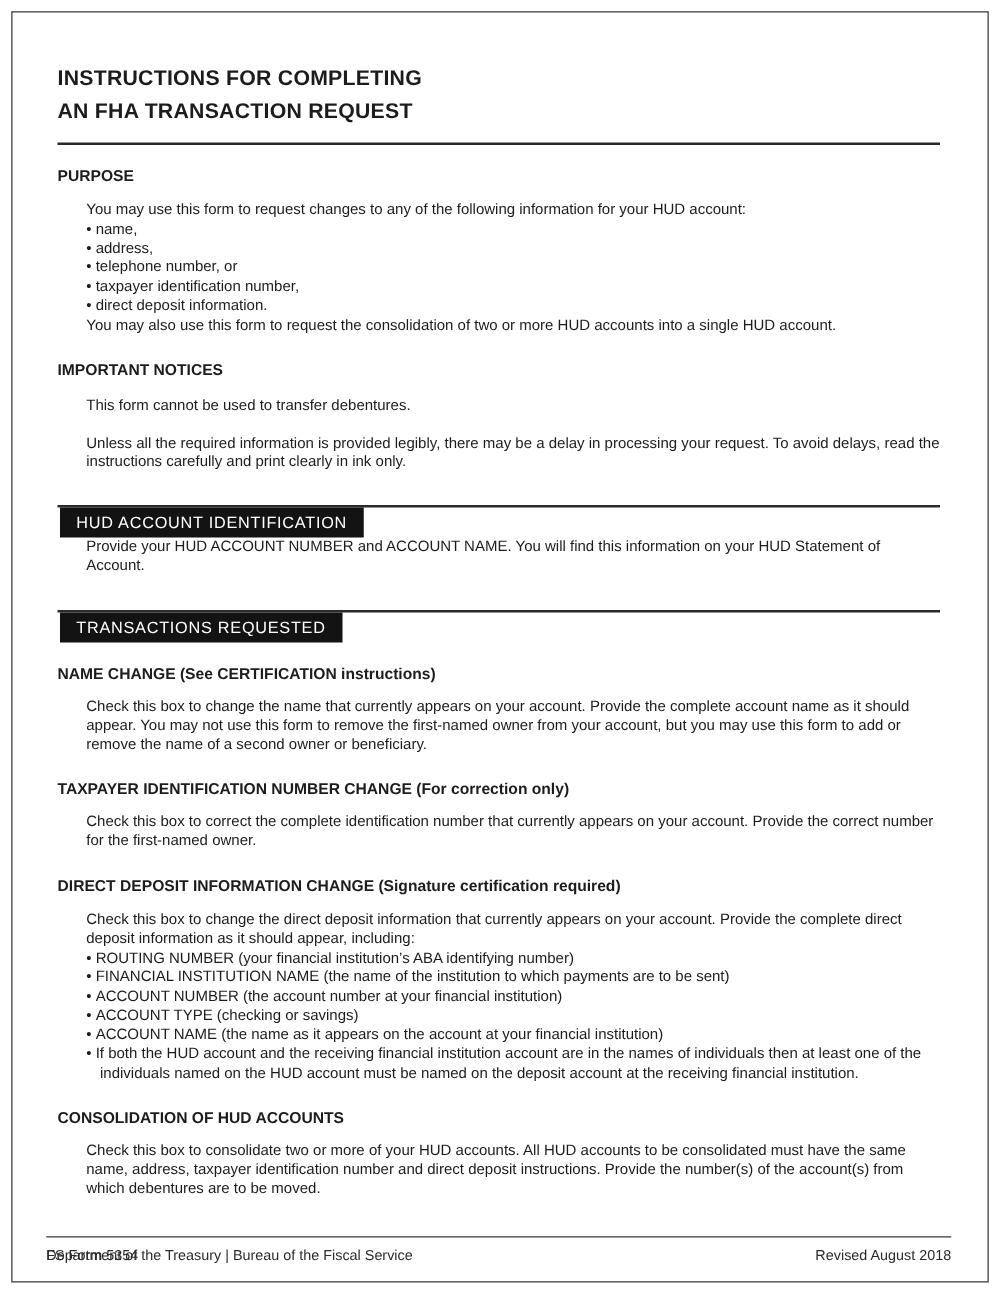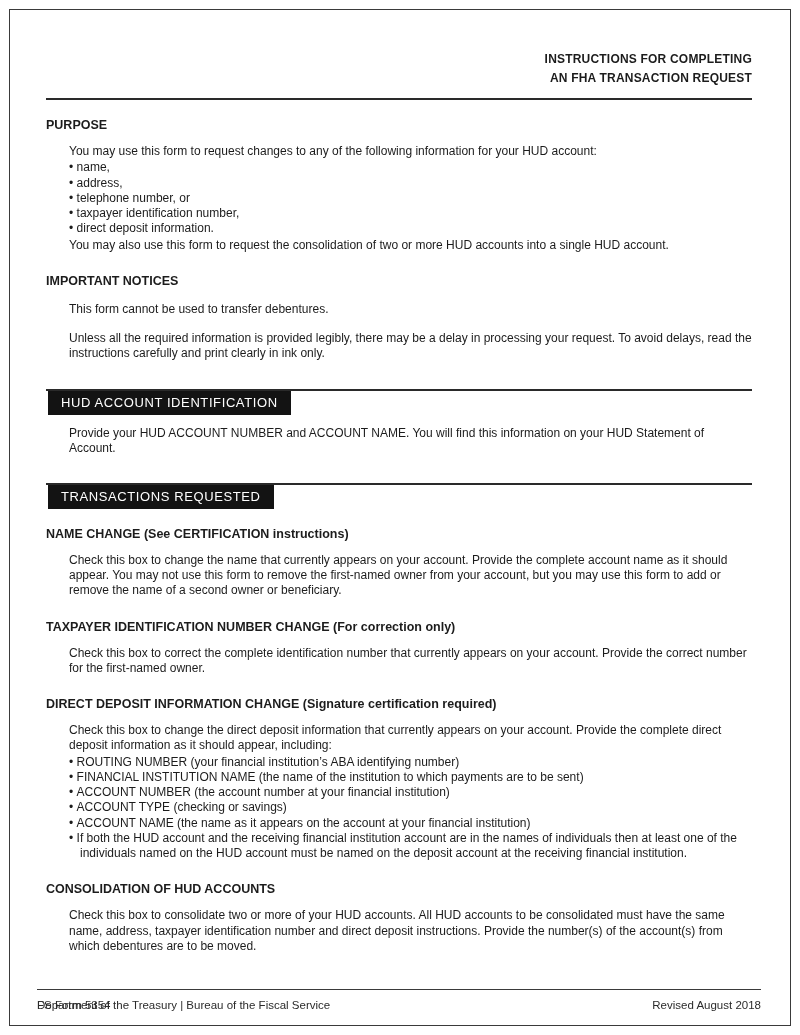--- a/index.html
+++ b/index.html
@@ -19,43 +19,43 @@
   .frame {
     position: absolute;
     top: 9px; left: 9px; right: 9px; bottom: 9px;
     border: 1.5px solid #3a3a3a;
   }
   .content {
     padding: 34px 38px 0 36px;
   }
   .doc-title {
     margin: 6px 0 0 0;
-    text-align: right;
-    font-size: 12px;
+    text-align: left;
+    font-size: 17px;
     font-weight: bold;
     line-height: 1.55;
     letter-spacing: 0.2px;
   }
   .title-rule {
     border: none;
     border-top: 2.5px solid #2a2a2a;
     margin: 11px 0 0 0;
   }
   .h {
     font-size: 12.5px;
     font-weight: bold;
     margin: 18px 0 0 0;
   }
   .h.gap-lg { margin-top: 21px; }
   .body {
     font-size: 12px;
     line-height: 1.27;
     margin: 12px 0 0 23px;
   }
-  .body.tight { margin-top: 11px; }
+  .body.tight { margin-top: 0; }
   .body.flush { margin-top: 1px; }
   .body.sp { margin-top: 14px; }
   .bullets {
     list-style: none;
     margin: 1px 0 0 23px;
     padding: 0;
     font-size: 12px;
     line-height: 1.27;
   }
   .bullets li {

